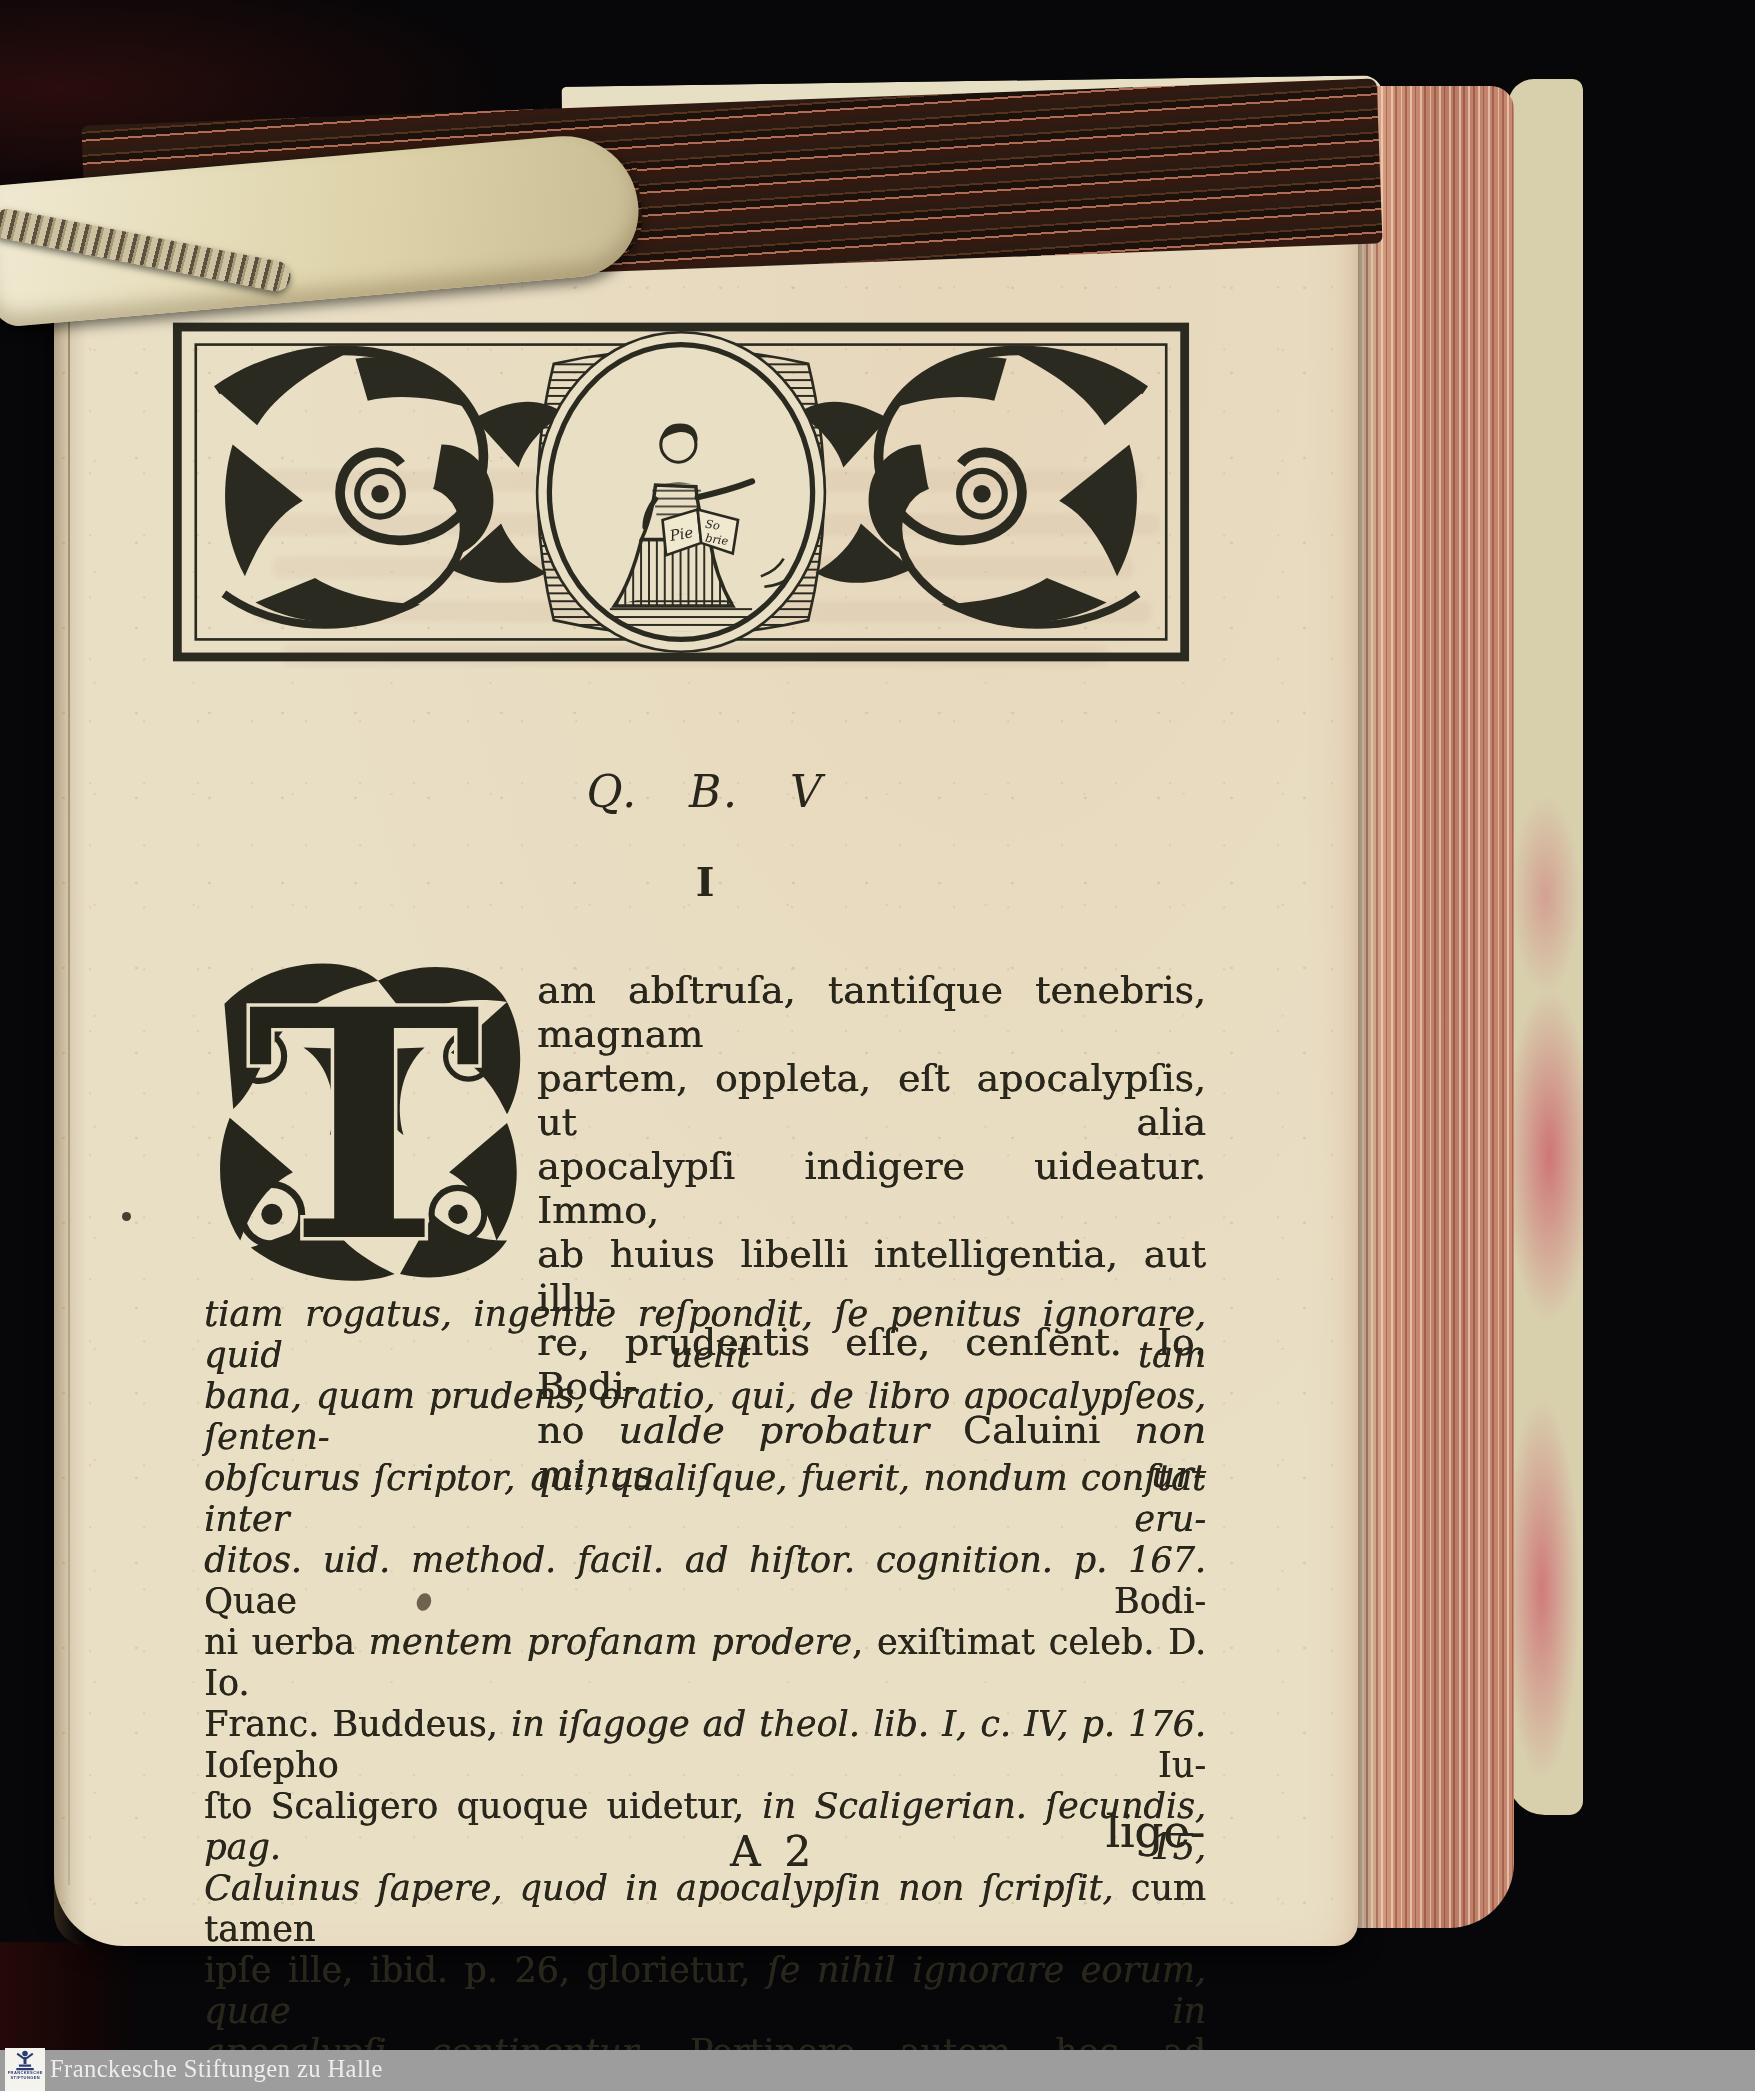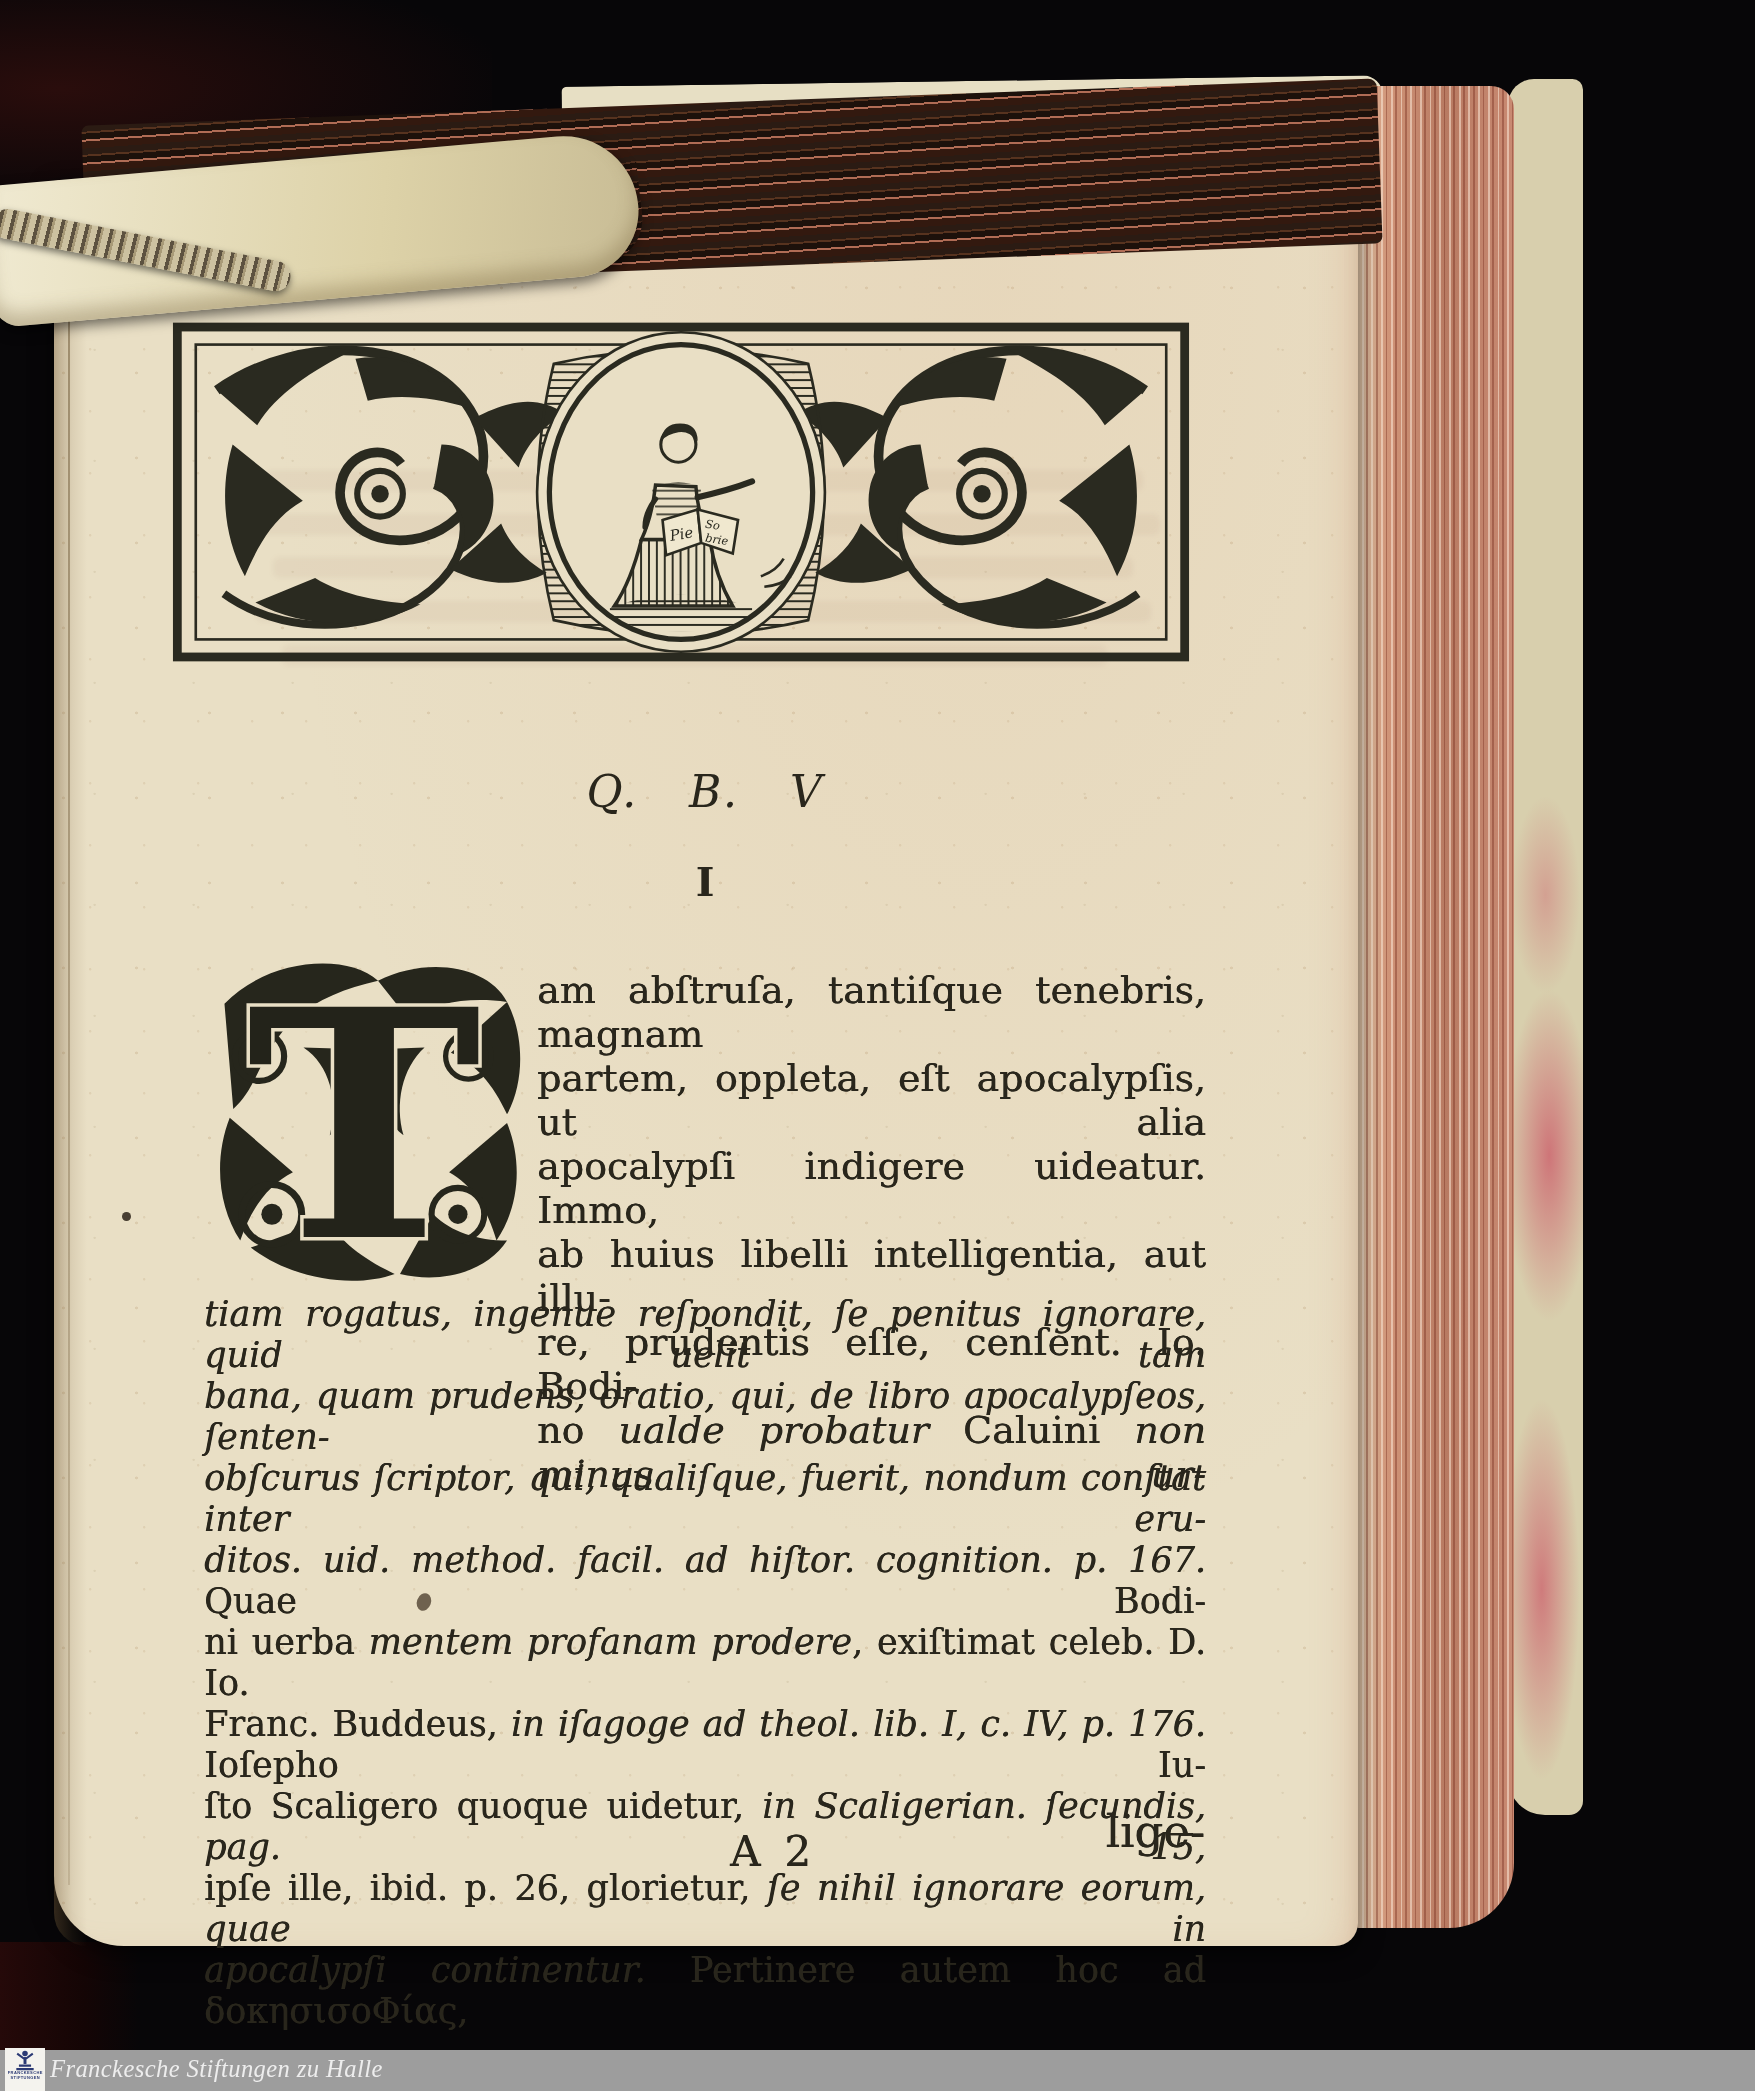--- a/index.html
+++ b/index.html
@@ -94,21 +94,21 @@
 
   .blot1{position:absolute;left:68px;top:1032px;width:8.8px;height:8.8px;border-radius:50%;
     background:#2b2218;opacity:.85;}
   .blot2{position:absolute;left:363px;top:1413px;width:14px;height:17.6px;border-radius:50%;
     background:#3a2c1d;opacity:.7;transform:rotate(20deg);}
 
   
   .footer{position:absolute;left:0;top:2050px;width:1756px;height:42px;z-index:10;
     background:#9d9d9d;}
   .footer-label{position:absolute;left:50px;top:2055px;z-index:11;
-    font-family:"Liberation Serif",serif;font-size:24.6px;color:#ededed;letter-spacing:0.4px;font-style:italic;}
+    font-family:"Liberation Serif",serif;font-size:24.6px;color:#ededed;letter-spacing:0.4px;}
   .logo-box{position:absolute;left:5.3px;top:2048px;width:40px;height:44px;z-index:12;
     background:#f4f3ee;display:flex;flex-direction:column;align-items:center;}
   .logo-glyph{margin-top:1.8px;}
   .logo-text{font-family:"Liberation Sans",sans-serif;font-size:4px;line-height:4.7px;
     color:#2b3a74;letter-spacing:0.4px;text-align:center;font-weight:bold;}
 </style>
 </head>
 <body>
 
 <div class="scene">
@@ -217,20 +217,21 @@
         <div class="tline"><span>no </span><span class="it">ualde probatur </span><span>Caluini </span><span class="it">non minus ur-</span></div>
       </div>
     <div class="full-block" id="full">
         <div class="tline"><span class="it">tiam rogatus, ingenue reſpondit, ſe penitus ignorare, quid uelit tam</span></div>
         <div class="tline"><span class="it">bana, quam prudens, oratio, qui, de libro apocalypſeos, ſenten-</span></div>
         <div class="tline"><span class="it">obſcurus ſcriptor, qui, qualiſque, fuerit, nondum conſtat inter eru-</span></div>
         <div class="tline"><span class="it">ditos. uid. method. facil. ad hiſtor. cognition. p. 167. </span><span>Quae Bodi-</span></div>
         <div class="tline"><span>ni uerba </span><span class="it">mentem profanam prodere</span><span>, exiſtimat celeb. D. Io.</span></div>
         <div class="tline"><span>Franc. Buddeus, </span><span class="it">in iſagoge ad theol. lib. I, c. IV, p. 176. </span><span>Ioſepho Iu-</span></div>
         <div class="tline"><span>ſto Scaligero quoque uidetur, </span><span class="it">in Scaligerian. ſecundis, pag. 15,</span></div>
+        <div class="tline"><span class="it">Caluinus ſapere, quod in apocalypſin non ſcripſit, </span><span>cum tamen</span></div>
         <div class="tline"><span>ipſe ille, ibid. p. 26, glorietur, </span><span class="it">ſe nihil ignorare eorum, quae in</span></div>
         <div class="tline"><span class="it">apocalypſi continentur. </span><span>Pertinere autem hoc ad δοκησισοΦίας,</span></div>
       </div>
 
     <div class="signature">A 2</div>
     <div class="catchword">lige-</div>
 
     <div class="blot1"></div>
     <div class="blot2"></div>
   </div>

